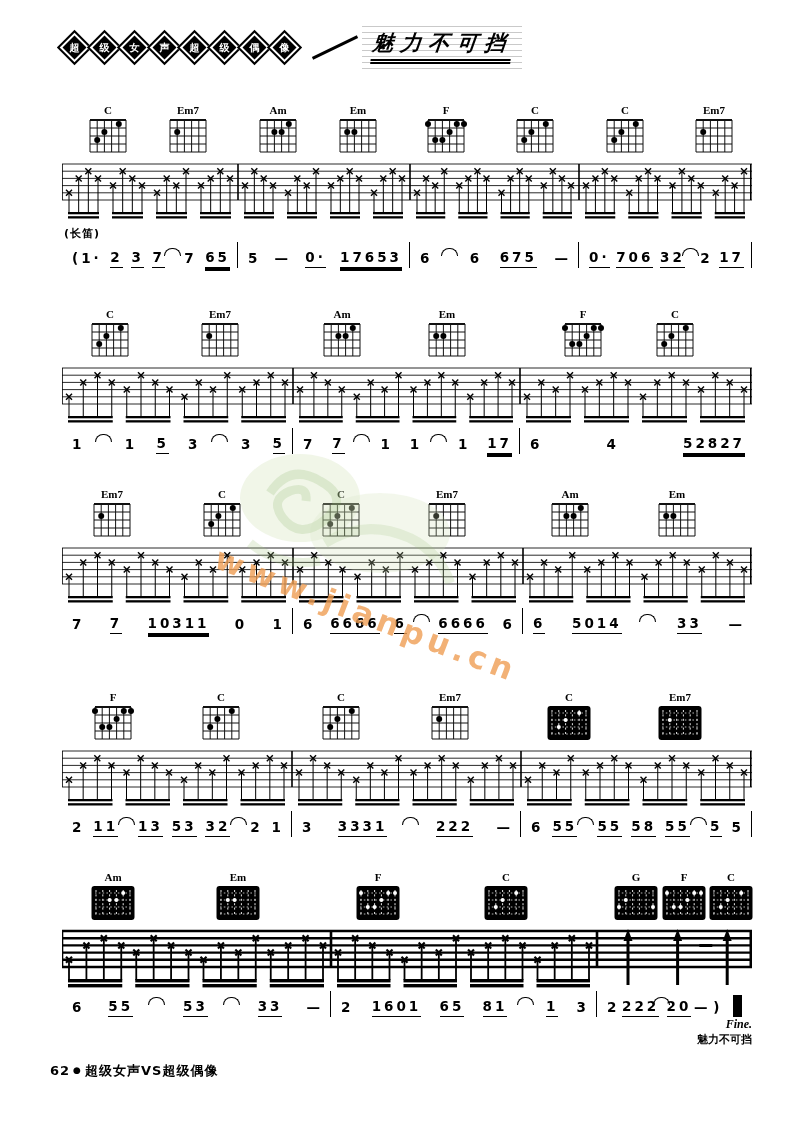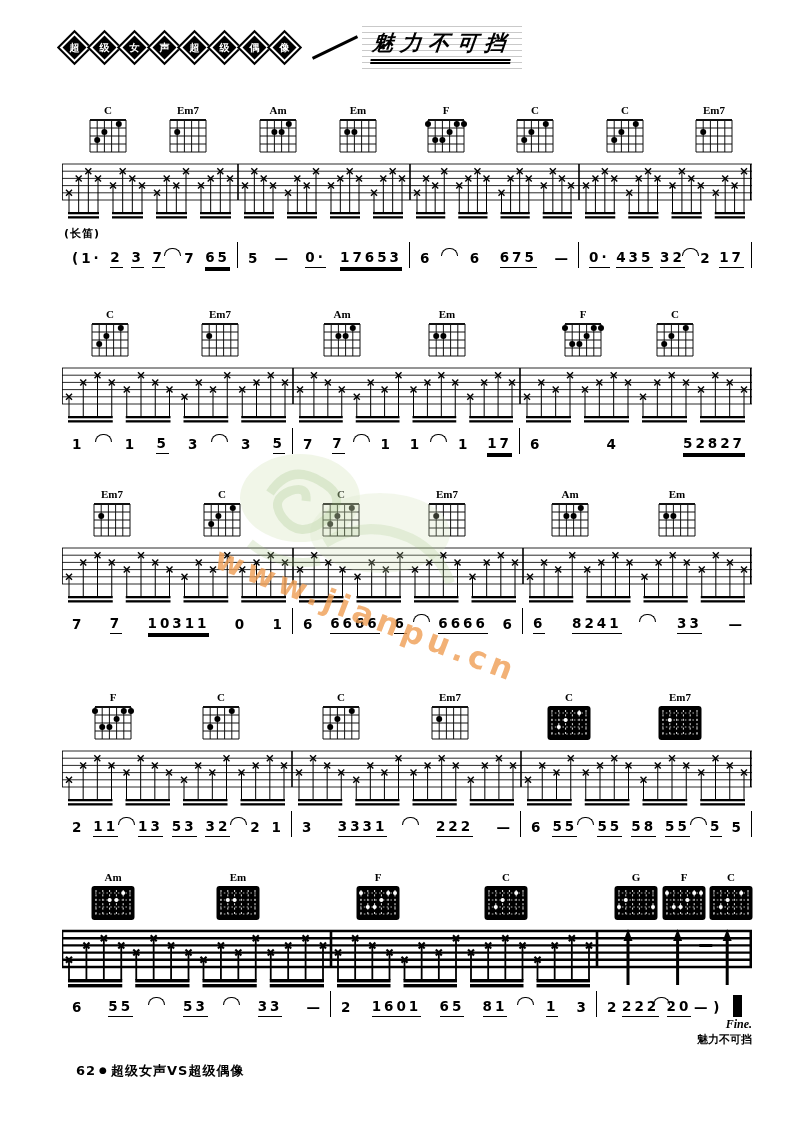--- a/index.html
+++ b/index.html
@@ -38,21 +38,21 @@
        line-height:1.15;padding-bottom:1px;white-space:nowrap}
   .u1{border-bottom:1.7px solid #000}
   .u2{border-bottom:1.7px solid #000;box-shadow:0 3px 0 #000}
   .arcspan{width:15px;height:7px;border:1.7px solid #000;border-bottom:none;
            border-radius:8px 8px 0 0;margin:0 -9px 12px;flex:none}
   .endblock{width:9px;height:22px;background:#000;margin-left:8px;flex:none}
   .ending{position:absolute;right:0;top:146px;text-align:right;line-height:1.15}
   .fine{font:italic 700 12px "Liberation Serif",serif}
   .fadenote{font:700 11px "DejaVu Sans",sans-serif}
   
-  .footer{position:absolute;left:76px;top:1062px;font:700 13px "DejaVu Sans",sans-serif;
+  .footer{position:absolute;left:50px;top:1062px;font:700 13px "DejaVu Sans",sans-serif;
           letter-spacing:1px;z-index:2}
   .footer .dot{font-size:9px;vertical-align:2px;margin:0 3px}
 </style>
 </head>
 <body>
 
 <div class="page">
 
   <div class="header">
     <div id="diamonds" class="diamonds"><span class="dout"><span class="din">
@@ -475,21 +475,21 @@
           </div>
           <div class="measure bar" style="width: 169px;">
             <span class="tok">6</span>
             <span class="arcspan"></span>
             <span class="tok">6</span>
             <span class="tok u1">675</span>
             <span class="tok">—</span>
           </div>
           <div class="measure bar" style="width: 173px;">
             <span class="tok u1">0·</span>
-            <span class="tok u1">435</span>
+            <span class="tok u1">706</span>
             <span class="tok u1">32</span>
             <span class="arcspan"></span>
             <span class="tok">2</span>
             <span class="tok u1">17</span>
           </div>
         </div>
       </div>
       <div class="system" style="top: 308px;">
         <div class="chords">
           <div class="chord" style="left: 25px;"><div class="cname">C</div><svg class="cdia" width="44" height="38" viewBox="0 0 44 38">
@@ -1082,21 +1082,21 @@
           <div class="measure bar" style="width: 230px;">
             <span class="tok">6</span>
             <span class="tok u1">6666</span>
             <span class="tok u1">6</span>
             <span class="arcspan"></span>
             <span class="tok u1">6666</span>
             <span class="tok">6</span>
           </div>
           <div class="measure" style="width: 229px;">
             <span class="tok u1">6</span>
-            <span class="tok u1">8241</span>
+            <span class="tok u1">5014</span>
             <span class="arcspan"></span>
             <span class="tok u1">33</span>
             <span class="tok">—</span>
           </div>
         </div>
       </div>
       <div class="system" style="top: 691px;">
         <div class="chords">
           <div class="chord" style="left: 28px;"><div class="cname">F</div><svg class="cdia" width="44" height="38" viewBox="0 0 44 38">
               <line x1="4" y1="3" x2="4" y2="35" stroke="#111" stroke-width="1"></line>

